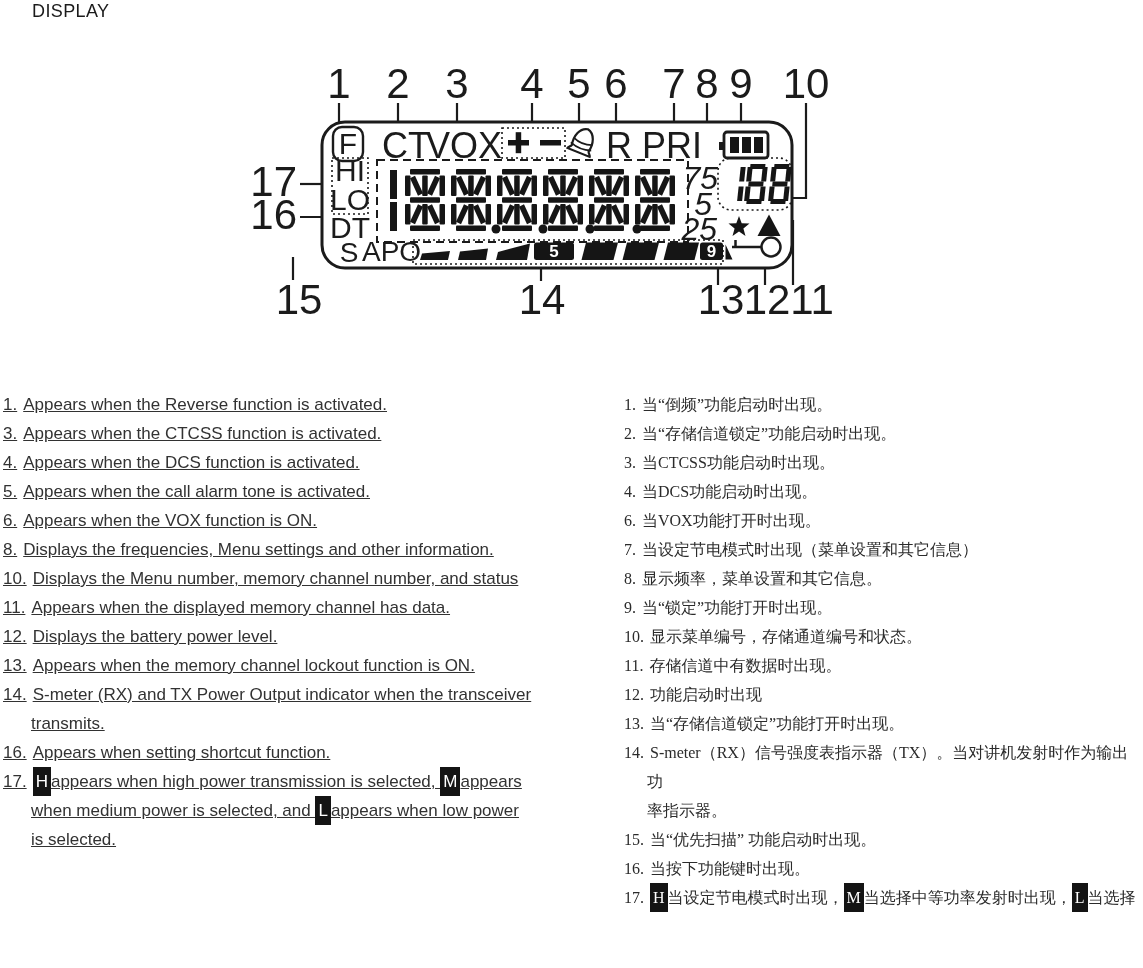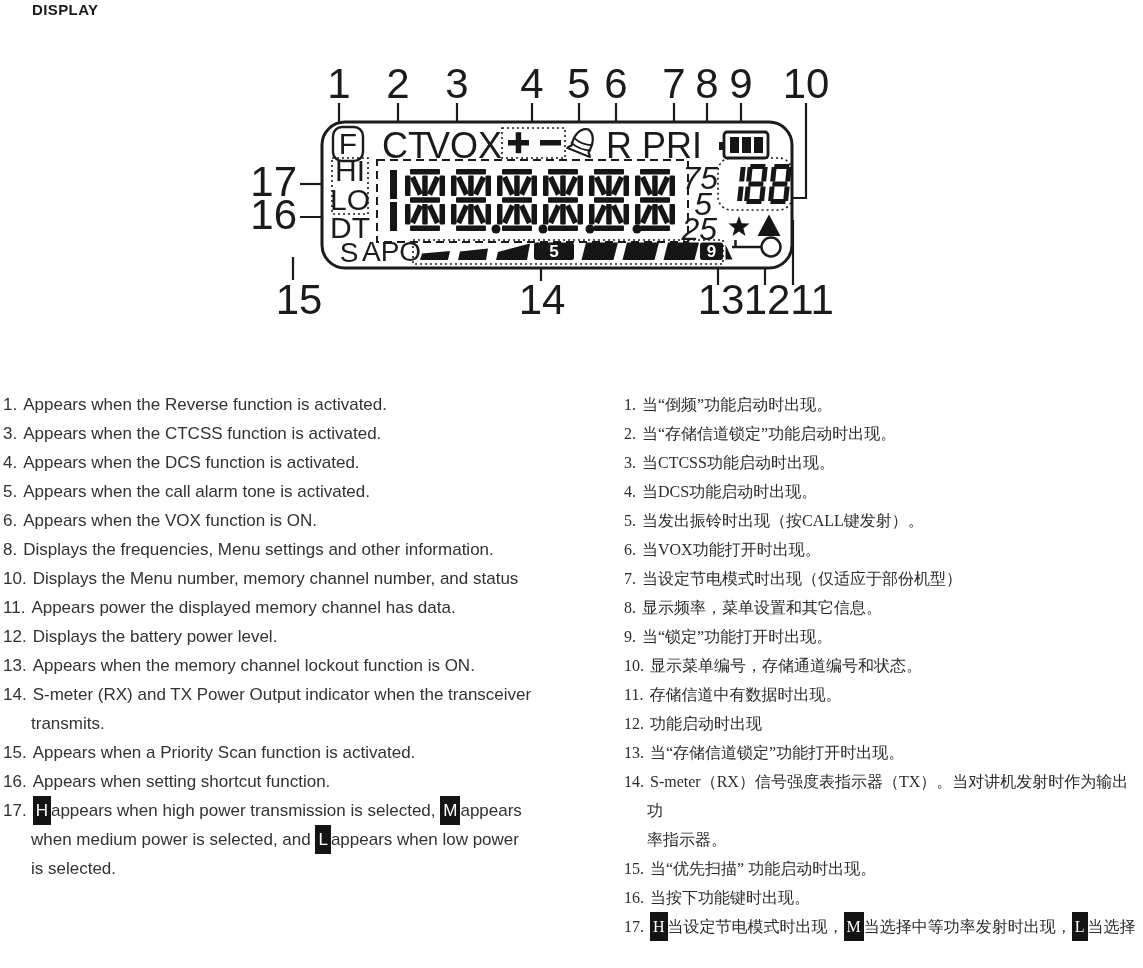--- a/index.html
+++ b/index.html
@@ -1,31 +1,31 @@
 <!DOCTYPE html>
 <html><head>
 <meta charset="utf-8">
 <style>
   html,body{margin:0;padding:0;}
   body{width:1143px;height:968px;background:#ffffff;position:relative;overflow:hidden;
        font-family:"Liberation Sans",sans-serif;color:#2f2f2f;}
-  .title{position:absolute;left:32px;top:1px;font-size:15px;font-weight:bold;color:#1b1b1b;letter-spacing:.4px;}
+  .title{position:absolute;left:32px;top:1px;font-size:18px;font-weight:normal;color:#1b1b1b;letter-spacing:.4px;}
   svg.figure{position:absolute;left:240px;top:50px;}
   svg text{font-family:"Liberation Sans",sans-serif;fill:#1b1b1b;}
   .co{font-size:42px;}
   .lbl36{font-size:36px;}
   .lbl30{font-size:30px;}
   .lbl28{font-size:28px;}
   .it32{font-size:32px;font-style:italic;}
   .wseg{font-size:17px;font-weight:bold;fill:#ffffff;}
   .col{position:absolute;top:390px;}
   .col-en{left:3px;width:612px;font-size:17px;line-height:29px;color:#323232;}
   .col-zh{left:624px;width:514px;font-size:16px;line-height:29px;color:#2b2b2b;
           font-family:"Liberation Serif","DejaVu Serif",serif;}
-  .col-en .note{padding-left:28px;text-indent:-28px;}
+  .col-en .note{padding-left:28px;text-indent:-28px;text-decoration:underline;}
   .col-zh .note{padding-left:23px;text-indent:-23px;}
   .num{margin-right:6px;}
   .badge{background:#141414;color:#ffffff;padding:0 3px;display:inline-block;text-indent:0;}
 </style>
 </head>
 <body>
 
 <div class="title">DISPLAY</div>
 
 <svg class="figure" width="610" height="275" viewBox="0 0 610 275">
@@ -213,36 +213,34 @@
 </svg>
 
 <div class="col col-en" id="col-en">
     <div class="note"><span class="num">1.</span><span>Appears when the Reverse function is activated.</span></div>
     <div class="note"><span class="num">3.</span><span>Appears when the CTCSS function is activated.</span></div>
     <div class="note"><span class="num">4.</span><span>Appears when the DCS function is activated.</span></div>
     <div class="note"><span class="num">5.</span><span>Appears when the call alarm tone is activated.</span></div>
     <div class="note"><span class="num">6.</span><span>Appears when the VOX function is ON.</span></div>
     <div class="note"><span class="num">8.</span><span>Displays the frequencies, Menu settings and other information.</span></div>
     <div class="note"><span class="num">10.</span><span>Displays the Menu number, memory channel number, and status</span></div>
-    <div class="note"><span class="num">11.</span><span>Appears power the displayed memory channel has data.</span></div>
+    <div class="note"><span class="num">11.</span><span>Appears when the displayed memory channel has data.</span></div>
     <div class="note"><span class="num">12.</span><span>Displays the battery power level.</span></div>
     <div class="note"><span class="num">13.</span><span>Appears when the memory channel lockout function is ON.</span></div>
     <div class="note"><span class="num">14.</span><span>S-meter (RX) and TX Power Output indicator when the transceiver</span><br><span>transmits.</span></div>
-    <div class="note"><span class="num">15.</span><span>Appears when a Priority Scan function is activated.</span></div>
     <div class="note"><span class="num">16.</span><span>Appears when setting shortcut function.</span></div>
     <div class="note"><span class="num">17.</span><span class="badge">H</span><span>appears when high power transmission is selected, </span><span class="badge">M</span><span>appears</span><br><span>when medium power is selected, and </span><span class="badge">L</span><span>appears when low power</span><br><span>is selected.</span></div>
   </div>
 <div class="col col-zh" id="col-zh">
     <div class="note"><span class="num">1.</span><span>当“倒频”功能启动时出现。</span></div>
     <div class="note"><span class="num">2.</span><span>当“存储信道锁定”功能启动时出现。</span></div>
     <div class="note"><span class="num">3.</span><span>当CTCSS功能启动时出现。</span></div>
     <div class="note"><span class="num">4.</span><span>当DCS功能启动时出现。</span></div>
-    <div class="note"><span class="num">5.</span><span>当发出振铃时出现（按CALL键发射）。</span></div>
     <div class="note"><span class="num">6.</span><span>当VOX功能打开时出现。</span></div>
-    <div class="note"><span class="num">7.</span><span>当设定节电模式时出现（仅适应于部份机型）</span></div>
+    <div class="note"><span class="num">7.</span><span>当设定节电模式时出现（菜单设置和其它信息）</span></div>
     <div class="note"><span class="num">8.</span><span>显示频率，菜单设置和其它信息。</span></div>
     <div class="note"><span class="num">9.</span><span>当“锁定”功能打开时出现。</span></div>
     <div class="note"><span class="num">10.</span><span>显示菜单编号，存储通道编号和状态。</span></div>
     <div class="note"><span class="num">11.</span><span>存储信道中有数据时出现。</span></div>
     <div class="note"><span class="num">12.</span><span>功能启动时出现</span></div>
     <div class="note"><span class="num">13.</span><span>当“存储信道锁定”功能打开时出现。</span></div>
     <div class="note"><span class="num">14.</span><span>S-meter（RX）信号强度表指示器（TX）。当对讲机发射时作为输出功</span><br><span>率指示器。</span></div>
     <div class="note"><span class="num">15.</span><span>当“优先扫描” 功能启动时出现。</span></div>
     <div class="note"><span class="num">16.</span><span>当按下功能键时出现。</span></div>
     <div class="note"><span class="num">17.</span><span class="badge">H</span><span>当设定节电模式时出现，</span><span class="badge">M</span><span>当选择中等功率发射时出现，</span><span class="badge">L</span><span>当选择</span><br></div>

